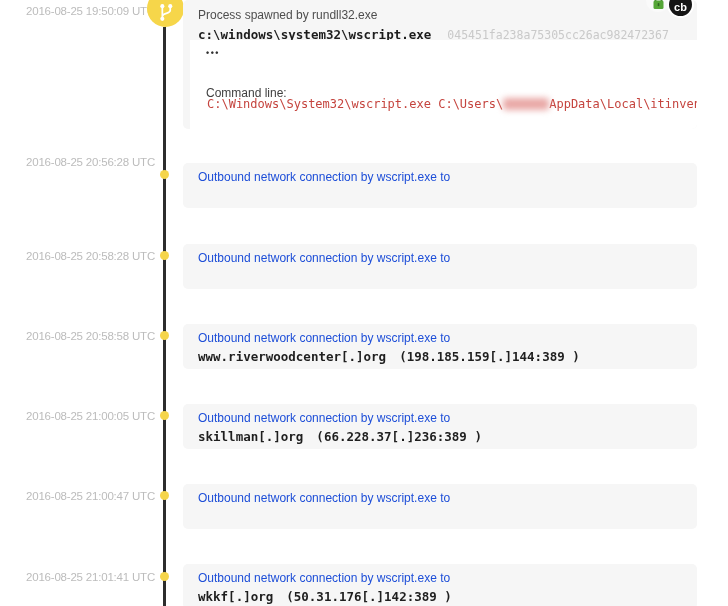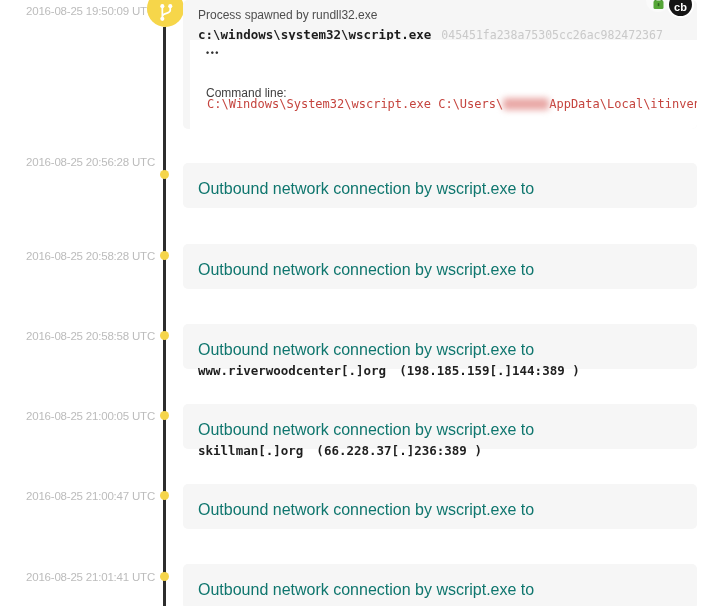--- a/index.html
+++ b/index.html
@@ -58,21 +58,21 @@
     padding:3px 0 0 15px;
     white-space:nowrap;
   }
   .proc-path {
     font-family:"DejaVu Sans Mono", monospace;
     font-weight:bold; font-size:12.5px; color:#1d1d1d;
   }
   .proc-md5 {
     font-family:"DejaVu Sans Mono", monospace;
     font-size:11.5px; color:#c9c9c9;
-    margin-left:10px;
+    margin-left:16px;
   }
   .detail-panel {
     position:absolute; left:7px; top:40px; right:0; bottom:0;
     background:#ffffff;
   }
   .expander {
     position:absolute; left:16px; top:8px;
     font-size:9px; letter-spacing:1.5px; font-weight:bold; color:#2f2f2f;
     cursor:pointer;
   }
@@ -89,21 +89,21 @@
   .redaction {
     display:inline-block; width:46px; height:12px;
     background:#e9a8a6; border-radius:3px;
     filter:blur(3px);
     vertical-align:-2px;
   }
 
   .event-card { height:45px; padding-top:7px; cursor:pointer; }
   .event-desc {
     padding-left:15px;
-    font-size:16px; color:#0f766e;margin-top:10px;
+    font-size:12px; color:#1d4ed8;
   }
   .event-mono {
     padding-left:15px; margin-top:4px;
     font-family:"DejaVu Sans Mono", monospace;
     font-weight:bold; font-size:12.5px; color:#1f1f1f;
     white-space:pre;
   }
   .event-addr { margin-left:13px; }
 
   
@@ -185,20 +185,21 @@
   <div class="ts" style="top:490px;">2016-08-25 21:00:47 UTC</div>
   <div class="tl-dot" style="top:491px;"></div>
   <div class="card event-card" style="top:484px;">
     <div class="event-desc">Outbound network connection by wscript.exe to</div>
   </div>
 
   <div class="ts" style="top:571px;">2016-08-25 21:01:41 UTC</div>
   <div class="tl-dot" style="top:572px;"></div>
   <div class="card event-card" style="top:564px;">
     <div class="event-desc">Outbound network connection by wscript.exe to</div>
+    <div class="event-mono"><span>wkkf[.]org</span><span class="event-addr">(50.31.176[.]142:389 )</span></div>
   </div>
 
   <div class="lock-badge">
     <svg width="13" height="15" viewBox="0 0 13 15" style="margin-bottom:2px;">
       <path d="M3.5 6 V4 a3 3 0 0 1 6 0 V6" stroke="#3c7d2a" stroke-width="1.8" fill="none"></path>
       <rect x="1.5" y="5.5" width="10" height="8.5" rx="1.5" fill="#55a637"></rect>
       <rect x="5.7" y="8" width="1.6" height="3.2" rx="0.8" fill="#2e6420"></rect>
     </svg>
   </div>
   <div class="cb-badge">

